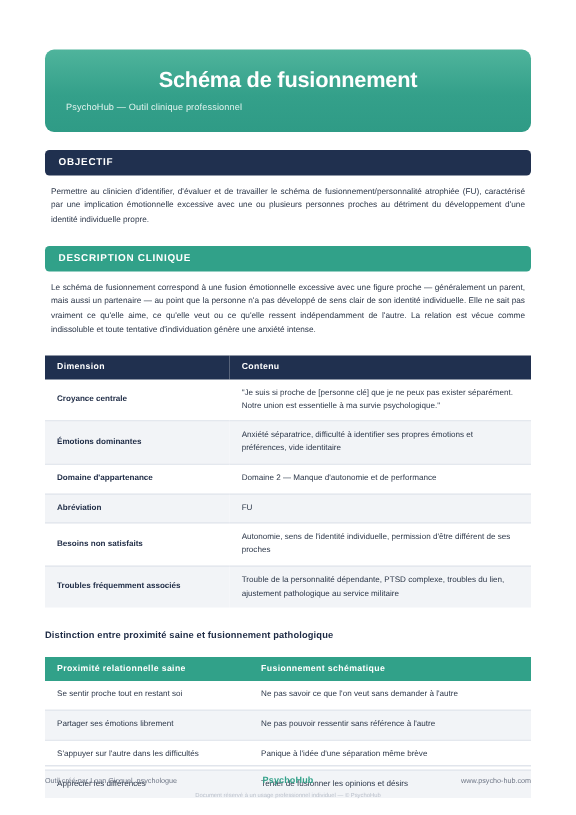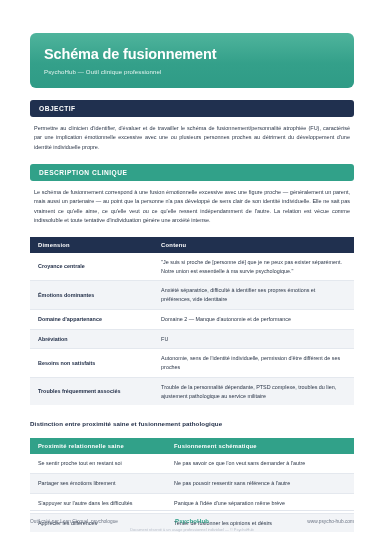--- a/index.html
+++ b/index.html
@@ -27,20 +27,21 @@
     border-radius: 6px;
     background: linear-gradient(180deg, #4fb49c 0%, #34a08a 55%, #2f9b86 100%);
     padding: 13px 14px 13px 14px;
     color: #ffffff;
   }
   .title-banner h1 {
     font-size: 14.5px;
     font-weight: 700;
     letter-spacing: -0.15px;
     line-height: 1.15;
+    text-align: center;
   }
   .title-banner .subtitle {
     margin-top: 5px;
     font-size: 6.1px;
     font-weight: 400;
     letter-spacing: 0.1px;
     color: #e2f4ef;
   }
 
   

